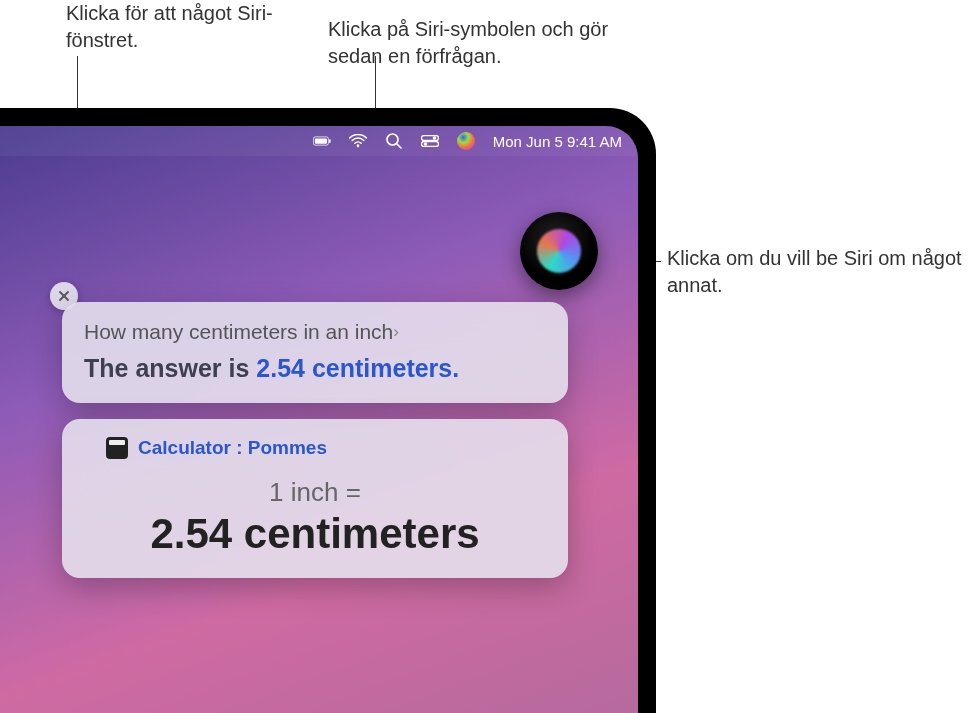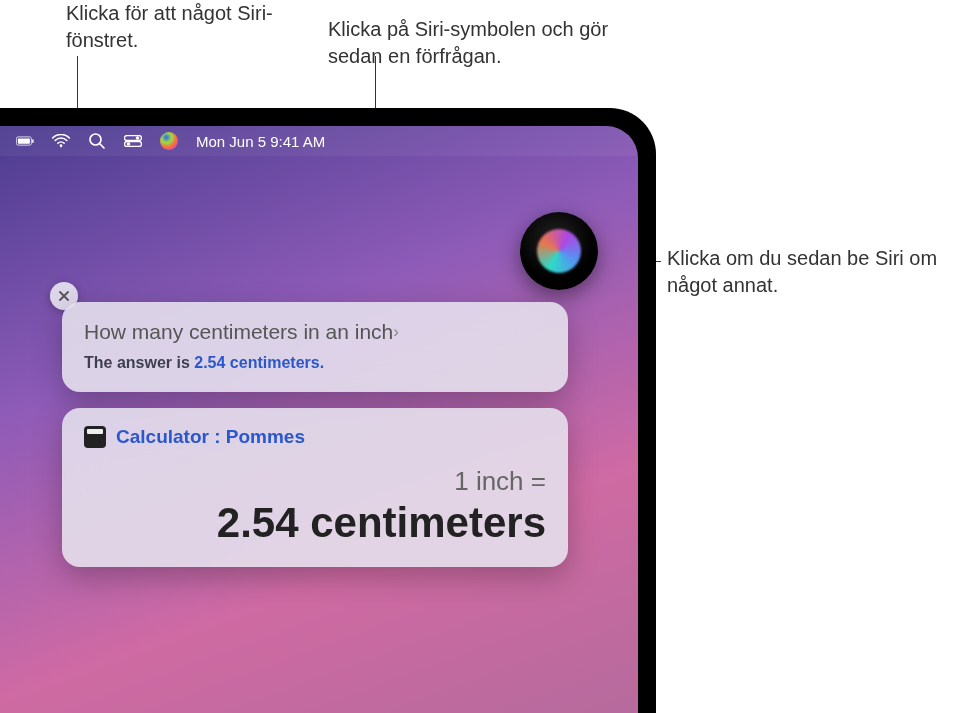--- a/index.html
+++ b/index.html
@@ -49,20 +49,21 @@
       background: linear-gradient(160deg, #4b3c8f 0%, #8d5bb8 35%, #cf6aa3 70%, #b66a9d 100%);
       overflow: hidden;
     }
 
     
     .menubar {
       position: absolute;
       left: 0; right: 0; top: 0;
       height: 30px;
       display: flex;
+      justify-content: flex-end;
       align-items: center;
       padding: 0 16px;
       gap: 18px;
       color: #fff;
       font-size: 15px;
       font-weight: 500;
     }
     .menubar-bg {
       position: absolute;
       left:0; right:0; top:0; height:30px;
@@ -128,50 +129,51 @@
     .card .query {
       font-size: 21px;
       color: #555;
       font-weight: 500;
       display: flex;
       align-items: center;
       gap: 0;
     }
     .card .answer-line {
       margin-top: 10px;
-      font-size: 16px;
+      font-size: 25px;
       font-weight: 600;
       color: #3f3f52;
     }
     .card .answer-line .val {
       color: #2a57cc;
     }
     .card2-header {
       display:flex; align-items:center; gap:10px;
       font-size: 19px;
       color: #2a57cc;
       font-weight: 600;
       margin-bottom: 18px;
+      margin-left: 22px;
     }
     .calc-icon {
       width: 22px; height: 22px;
       background: #222;
       border-radius: 4px;
       display:inline-block;
       position:relative;
     }
     .calc-icon::before {
       content:"";
       position:absolute;
       left:3px; top:3px; right:3px; height:5px;
       background:#eee;
       border-radius:1px;
     }
     .conv-text {
-      text-align: right;
+      text-align: center;
     }
     .conv-top {
       font-size: 26px;
       color: #666;
       font-weight: 500;
     }
     .conv-bottom {
       font-size: 42px;
       color: #222;
       font-weight: 800;
@@ -179,21 +181,21 @@
     }
     .chevron {
       color:#888; font-size:17px;
     }
   </style>
 </head>
 <body>
 
 <div class="callout callout-1">Klicka för att något Siri-fönstret.</div>
 <div class="callout callout-2">Klicka på Siri-symbolen och gör sedan en förfrågan.</div>
-<div class="callout callout-3">Klicka om du sedan be Siri om något annat.</div>
+<div class="callout callout-3">Klicka om du vill be Siri om något annat.</div>
 
 <div class="leader leader-1v"></div>
 <div class="leader leader-2v"></div>
 <div class="leader leader-3h"></div>
 
 <div class="device-corner">
   <div class="device-inner">
 
     <div class="menubar-bg"></div>
     <div class="menubar">

